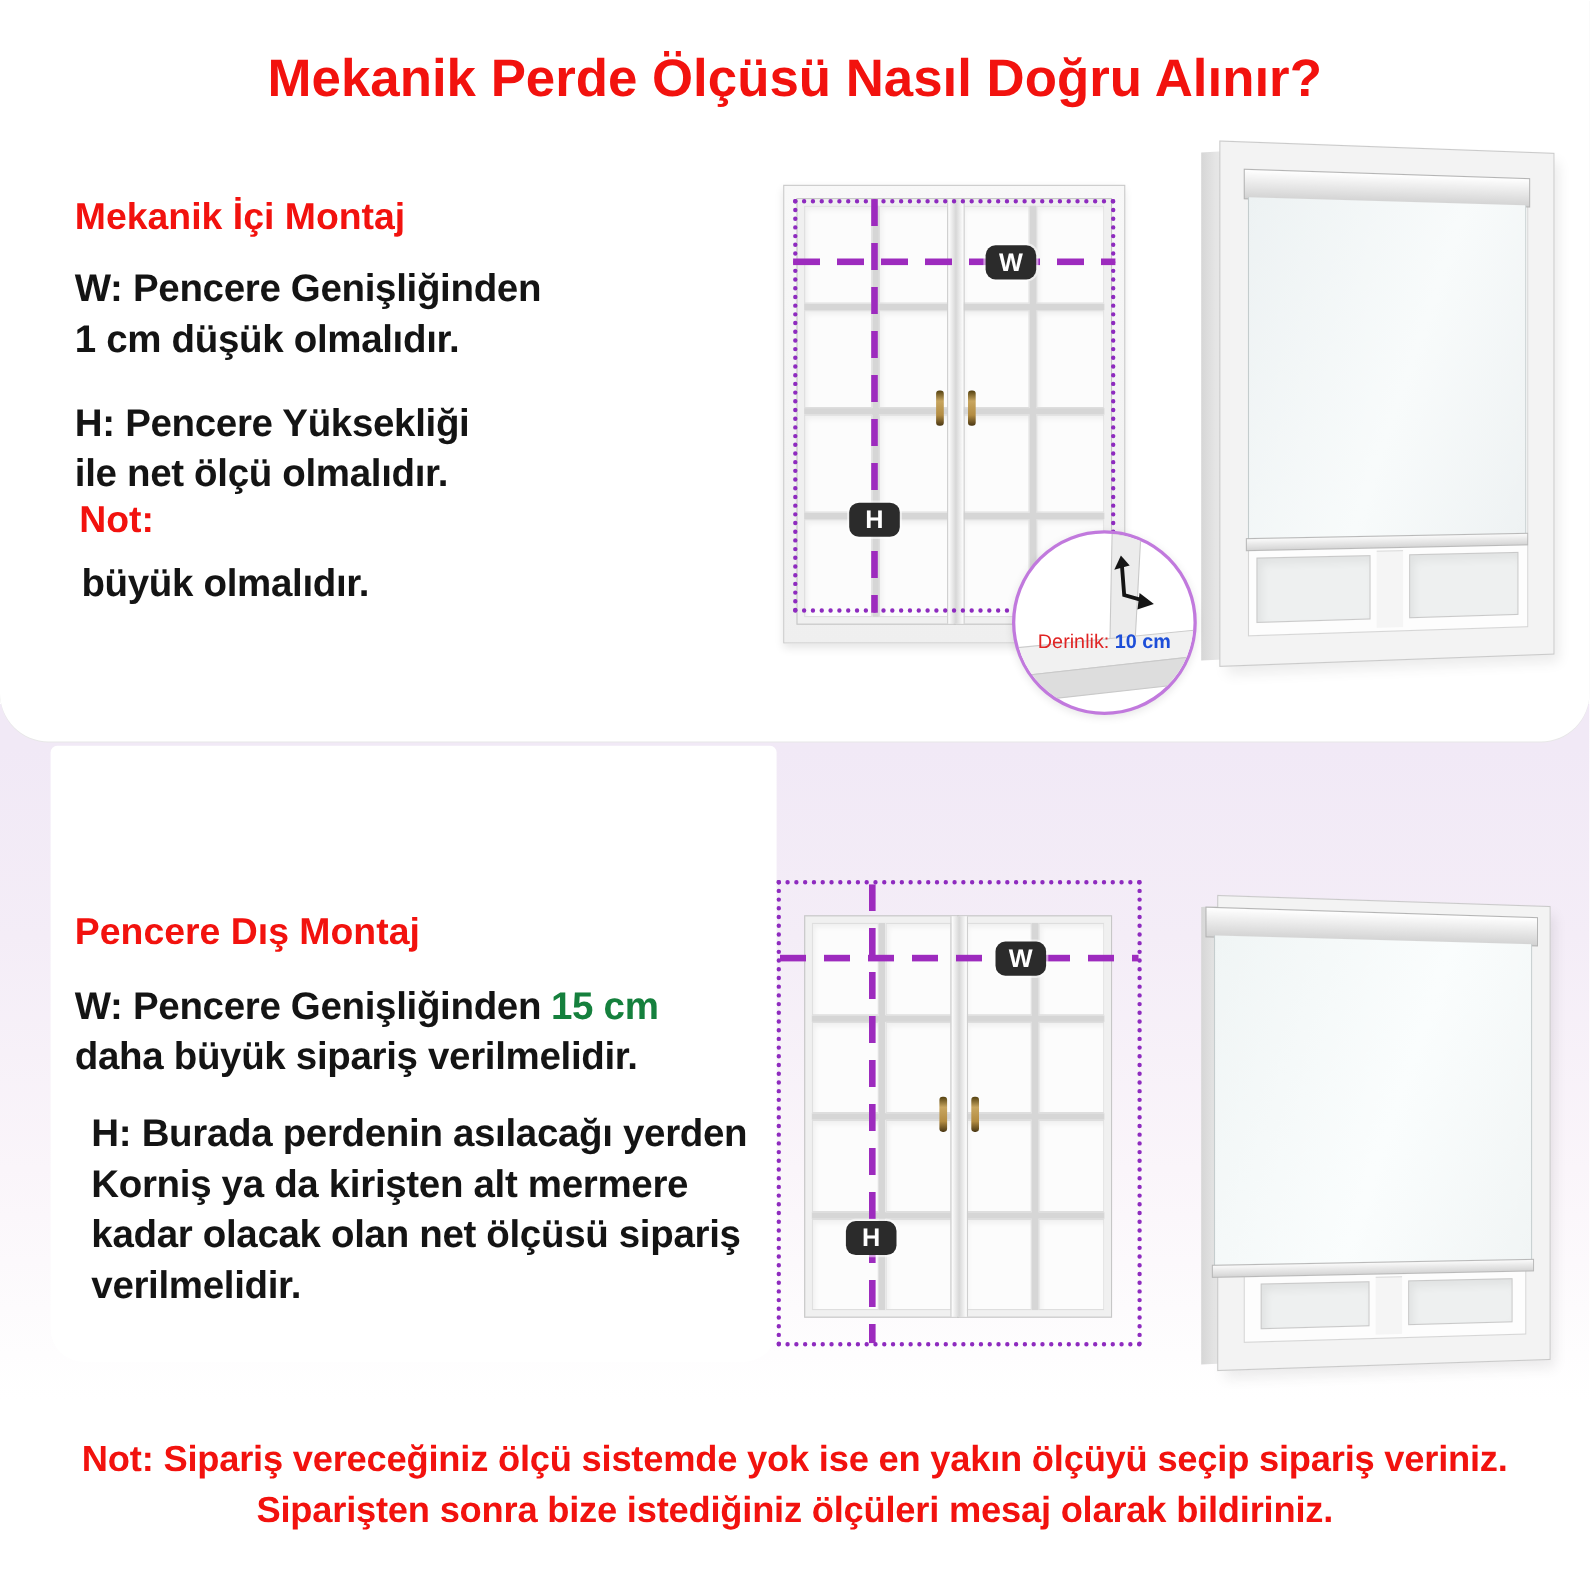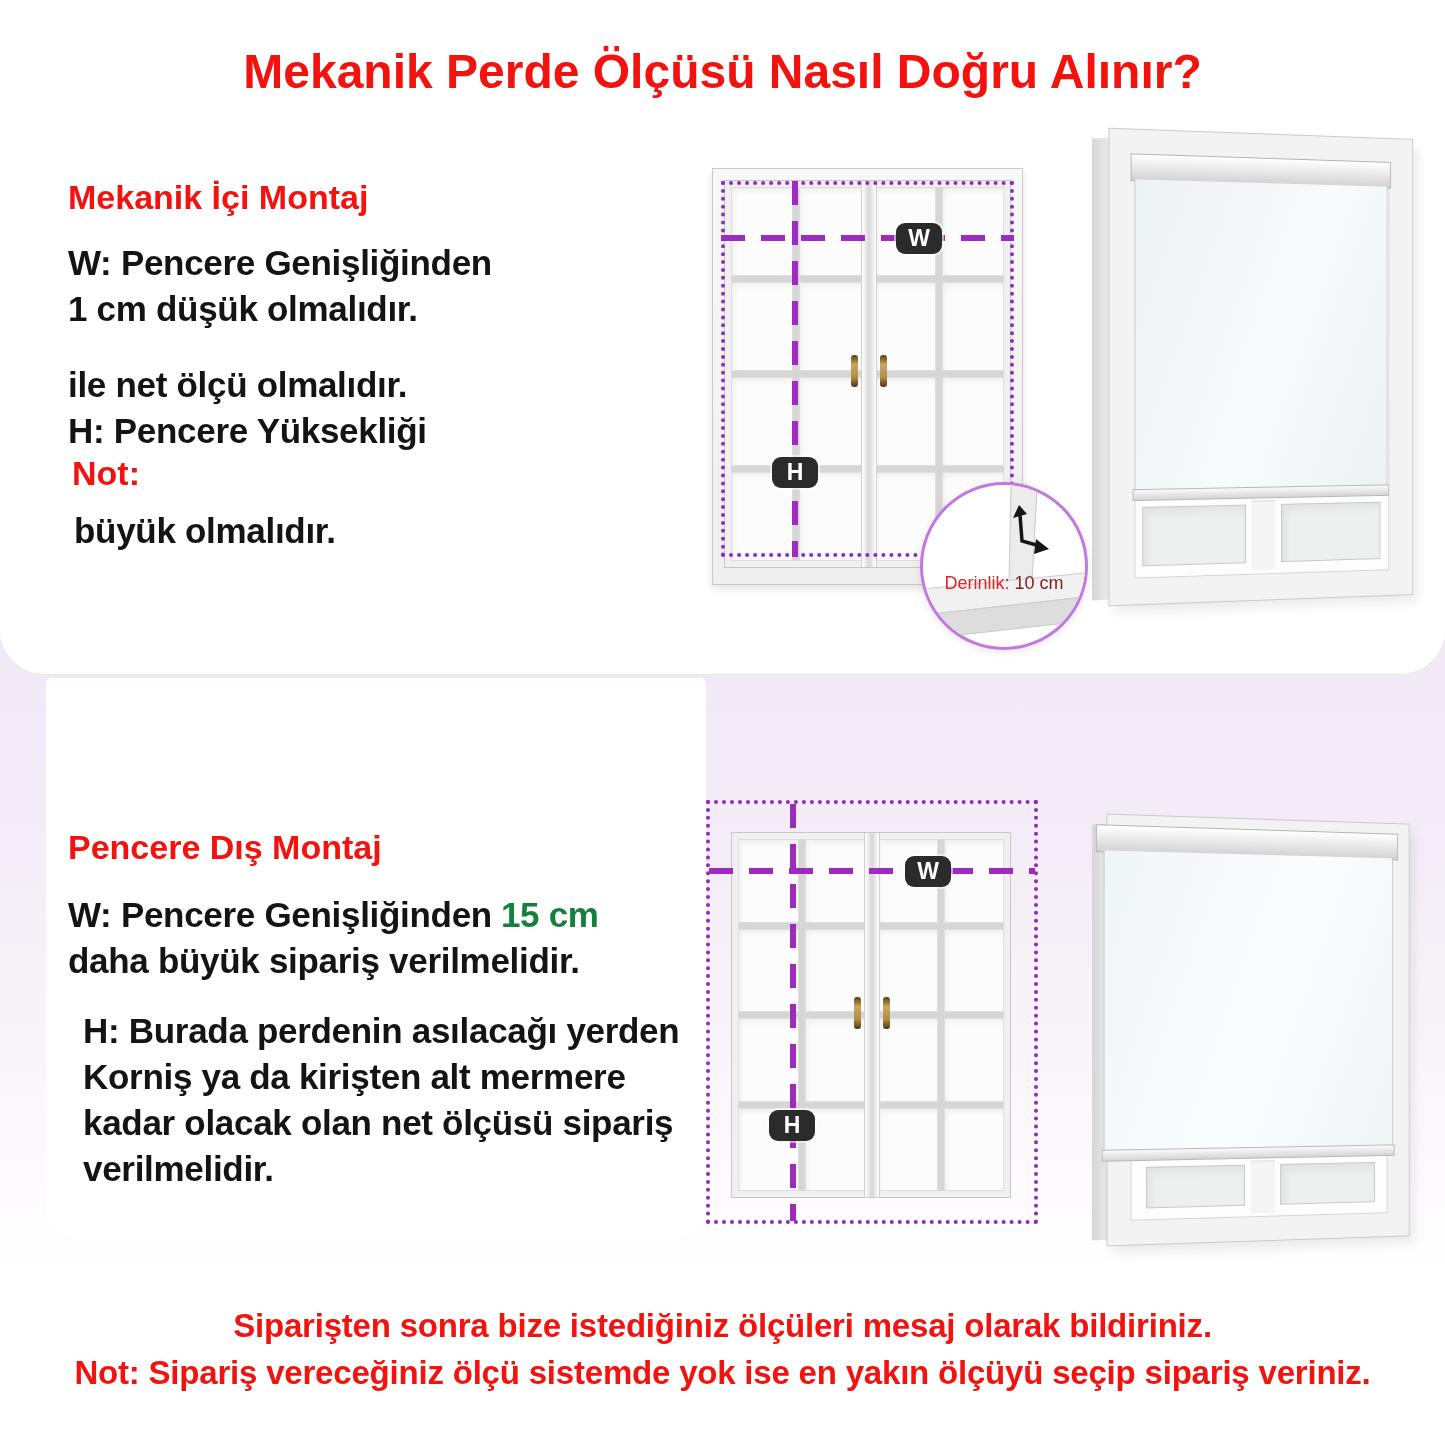--- a/index.html
+++ b/index.html
@@ -46,21 +46,21 @@
   .badge{position:absolute;width:46px;height:31px;background:#2b2b2b;border-radius:9px;
          color:#ffffff;font-size:23px;font-weight:700;display:flex;align-items:center;
          justify-content:center;box-shadow:0 0 0 2px rgba(255,255,255,.55);}
 
   
   .inset{left:920px;top:482px;width:162px;height:162px;border-radius:50%;background:#ffffff;
          border:3px solid #c179dd;overflow:hidden;z-index:5;box-shadow:0 2px 8px rgba(0,0,0,.10);}
   .inset svg{position:absolute;left:0;top:0;}
   .inset-text{position:absolute;left:0;right:0;top:88px;text-align:center;font-size:18px;z-index:2;}
   .inset-label{color:#e02424;font-weight:400;margin-top:44px;}
-  .inset-value{color:#7f1d1d;font-weight:400;margin-left:5px;text-align:center;}
+  .inset-value{color:#1d4ed8;font-weight:700;margin-left:5px;text-align:center;}
 
   
   .blind-scene{z-index:2;}
   .depth{position:absolute;left:2px;top:12px;width:20px;bottom:8px;
          background:linear-gradient(90deg,#d6d6d6,#ededed);transform:skewY(-3deg);}
   .persp{position:absolute;inset:0;transform:perspective(1500px) rotateY(13deg);
          transform-origin:left center;}
   .bframe{position:absolute;background:#fdfdfd;border:26px solid #f3f3f3;outline:1px solid #c9c9c9;
           box-shadow:inset 0 0 0 1px #d5d5d5, 6px 8px 12px rgba(0,0,0,.08);}
   .rail{position:absolute;background:linear-gradient(180deg,#ffffff,#d2d2d2);border:1px solid #b3b3b3;}
@@ -96,22 +96,22 @@
 <div class="abs panel-lower"></div>
 
 <div class="abs title">Mekanik Perde Ölçüsü Nasıl Doğru Alınır?</div>
 
 <div class="abs red-head" style="left:68px;top:178px;">Mekanik İçi Montaj</div>
 <div class="abs body-par" style="left:68px;top:240px;">
   <div>W: Pencere Genişliğinden</div>
   <div>1 cm düşük olmalıdır.</div>
 </div>
 <div class="abs body-par" style="left:68px;top:362px;">
+  <div>H: Pencere Yüksekliği</div>
   <div>ile net ölçü olmalıdır.</div>
-  <div>H: Pencere Yüksekliği</div>
 </div>
 <div class="abs red-head" style="left:72px;top:454px;">Not:</div>
 <div class="abs body-par" style="left:74px;top:508px;">
   <div>büyük olmalıdır.</div>
 </div>
 
 <div class="abs win-diagram" style="left:712px;top:168px;width:311px;height:417px;">
   <div class="win-frame"></div>
   <div class="win-doors" style="left:13px;top:13px;right:13px;bottom:18px;">
     <div class="door">
@@ -235,15 +235,15 @@
     <div class="bbar"></div>
     <div class="lower">
       <div class="lo"></div>
       <div class="lm"></div>
       <div class="lo"></div>
     </div>
   </div>
 </div>
 
 <div class="abs footer-note">
+  <div>Not: Sipariş vereceğiniz ölçü sistemde yok ise en yakın ölçüyü seçip sipariş veriniz.</div>
   <div>Siparişten sonra bize istediğiniz ölçüleri mesaj olarak bildiriniz.</div>
-  <div>Not: Sipariş vereceğiniz ölçü sistemde yok ise en yakın ölçüyü seçip sipariş veriniz.</div>
 </div>
 
 </body></html>

